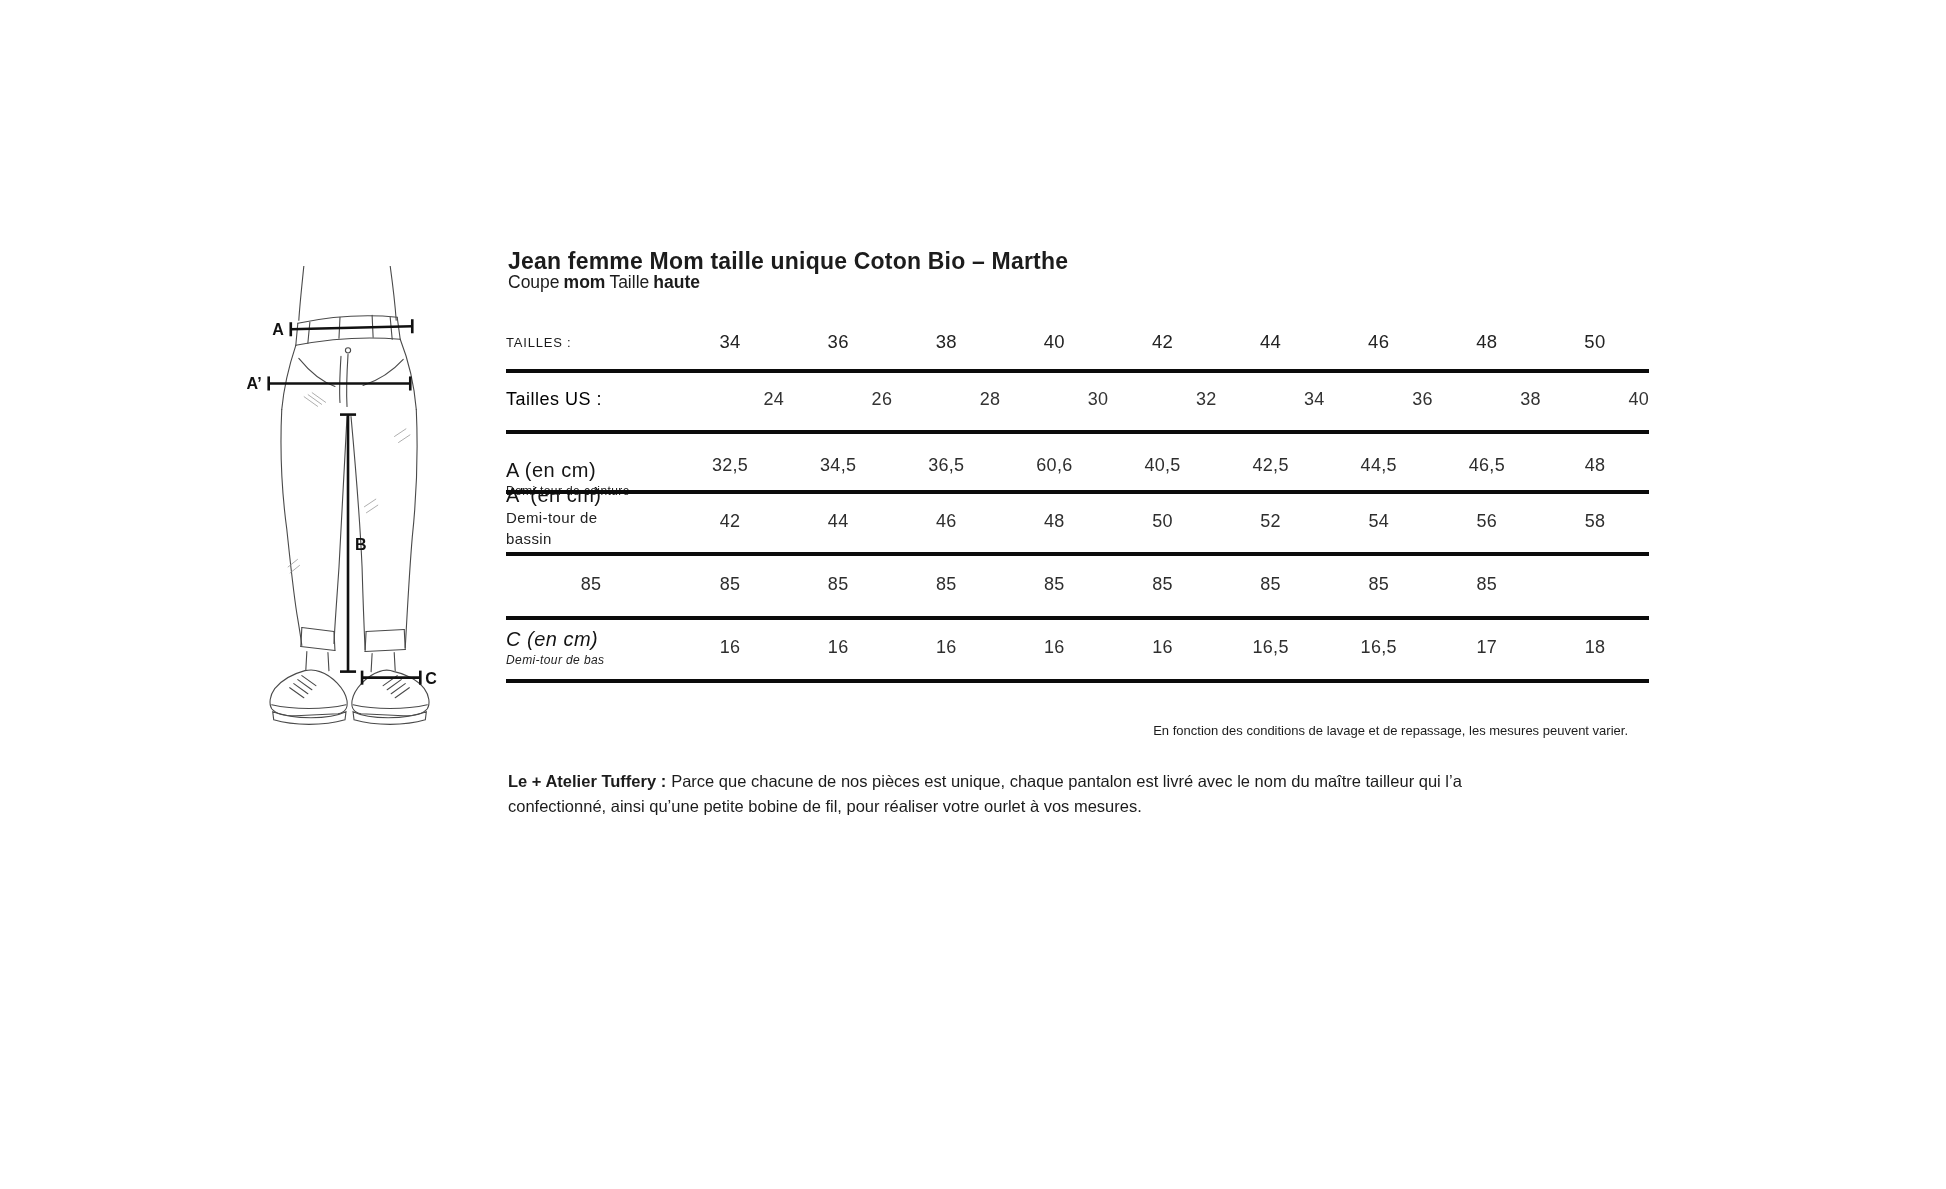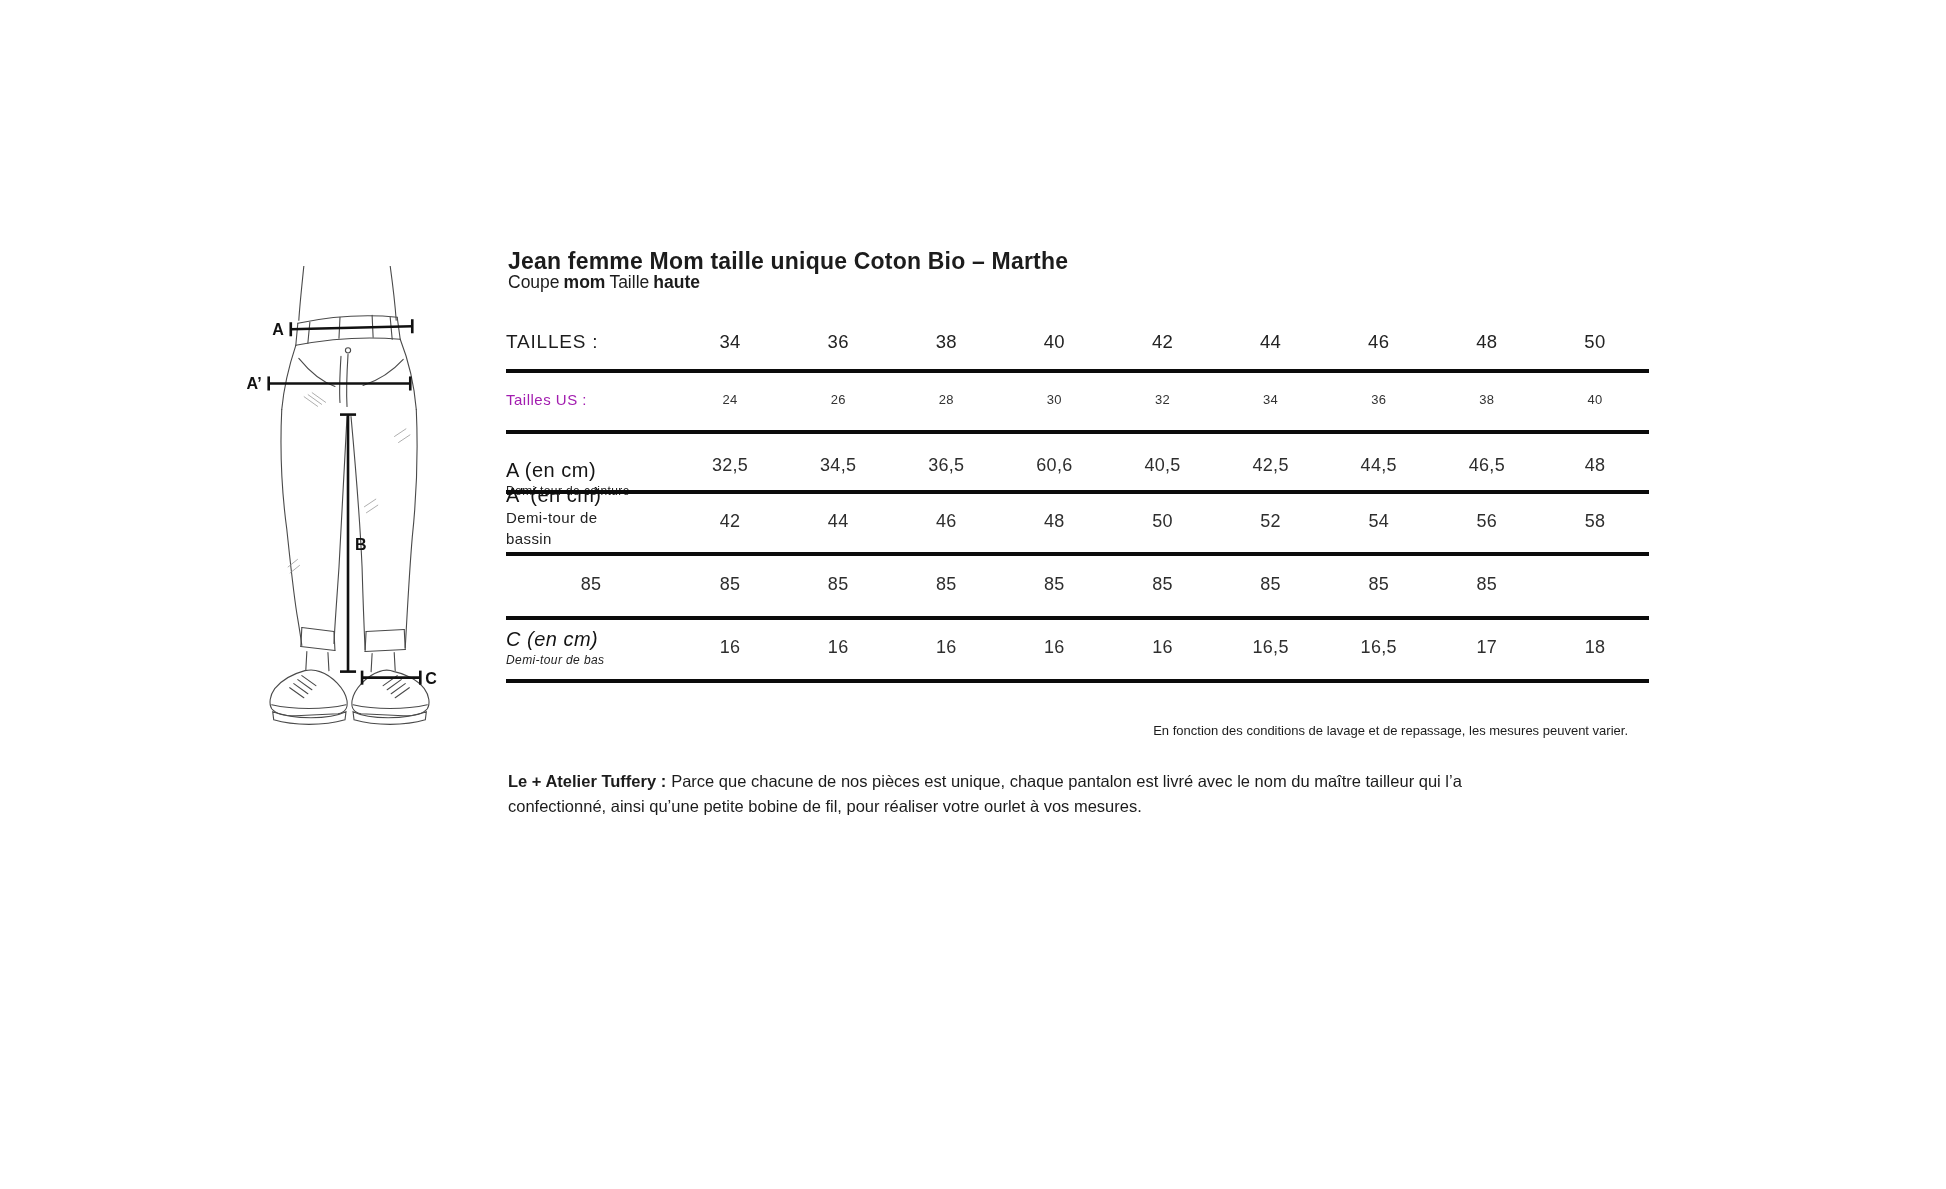--- a/index.html
+++ b/index.html
@@ -18,23 +18,23 @@
   .sep1{top:54px;} .sep2{top:115px;} .sep3{top:175px;} .sep4{top:237px;} .sep5{top:301px;} .sep6{top:364px;}
   .trow{position:absolute;left:0;width:100%;display:grid;grid-template-columns:170px repeat(9,1fr);align-items:center;z-index:1;}
   .trow-sizes{top:0;height:54px;}
   .trow-us{top:54px;height:61px;}
   .trow-a{top:115px;height:60px;}
   .trow-a2{top:175px;height:62px;}
   .trow-b{top:237px;height:64px;}
   .trow-c{top:301px;height:63px;}
   .val{text-align:center;font-size:18px;color:#2e2e2e;letter-spacing:.3px;}
   .trow-sizes .val{font-size:18.5px;color:#232323;}
-  .trow-us .val{font-size:13px;color:#333;}
-  .hdr{font-size:19px;letter-spacing:.8px;color:#1c1c1c;}
-  .us-hdr{font-size:15px;letter-spacing:.5px;color:#a21caf;}
+  .trow-us .val{font-size:18px;color:#333;text-align:right;}
+  .hdr{font-size:13px;letter-spacing:.8px;color:#1c1c1c;}
+  .us-hdr{font-size:18px;letter-spacing:.5px;color:#000000;}
   .lbl{align-self:start;overflow:visible;}
   .code{font-size:20px;letter-spacing:.5px;line-height:24px;color:#141414;}
   .sub{font-size:12px;letter-spacing:.4px;line-height:18px;color:#222;}
   .trow-a .lbl{padding-top:28px;}
   .trow-a2 .lbl{margin-top:-7px;}
   .trow-a2 .sub{font-size:15px;line-height:21px;}
   .trow-b .lbl{padding-top:3px;}
   .trow-c .lbl{padding-top:11px;font-style:italic;}
 
   

